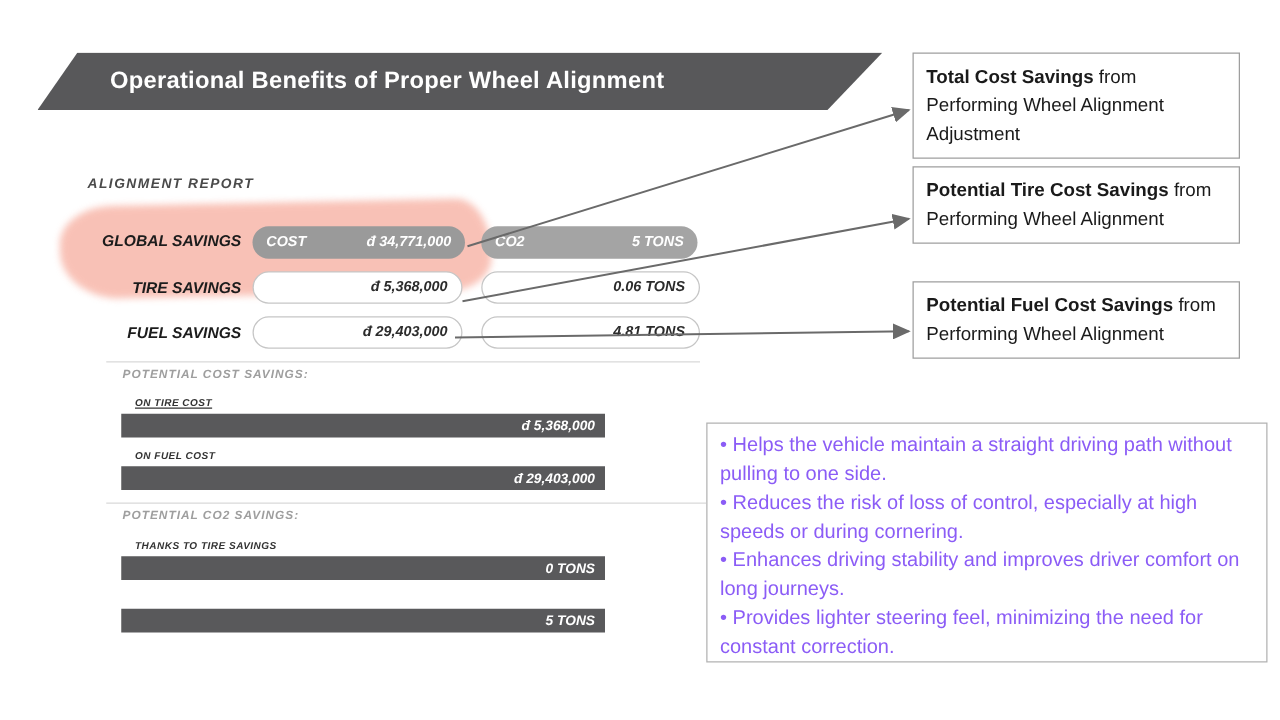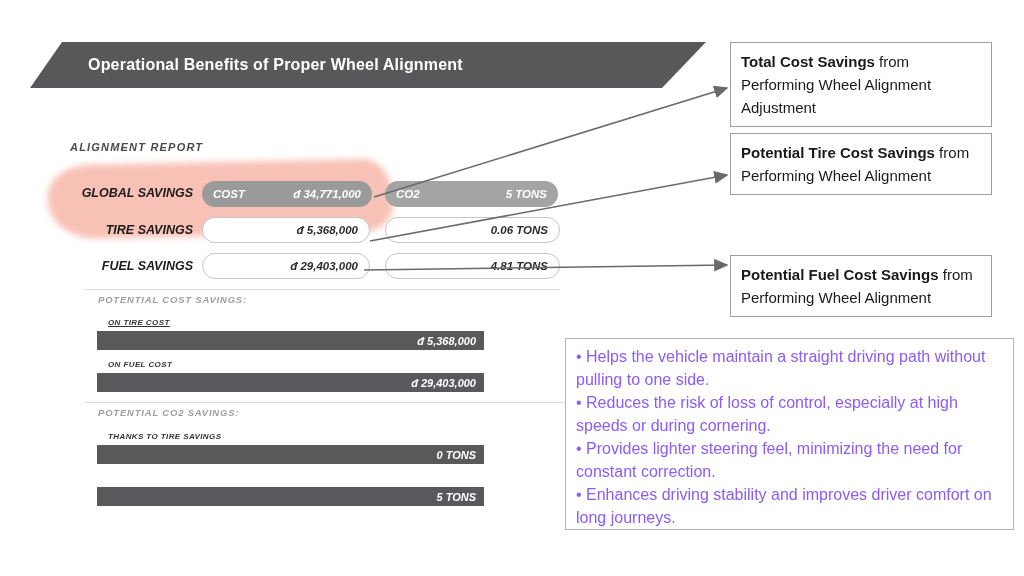--- a/index.html
+++ b/index.html
@@ -9,21 +9,21 @@
     font-family:"Liberation Sans", sans-serif;
   }
   
   .banner{
     position:absolute;left:30px;top:42px;width:676px;height:46px;
     background:#58585a;
     clip-path:polygon(32px 0, 100% 0, calc(100% - 44px) 100%, 0 100%);
     display:flex;align-items:center;
   }
   .banner-title{
-    color:#ffffff;font-weight:bold;font-size:16px;letter-spacing:.2px;
+    color:#ffffff;font-weight:bold;font-size:19px;letter-spacing:.2px;
     padding-left:58px;white-space:nowrap;
   }
   
   .report-title{
     position:absolute;left:36px;top:141px;
     font-size:11px;font-weight:bold;font-style:italic;
     letter-spacing:1.2px;color:#4a4a4a;white-space:nowrap;margin-left:34px;
   }
   .highlight{
     position:absolute;left:48px;top:162px;width:345px;height:74px;
@@ -154,22 +154,22 @@
   <line x1="370" y1="241" x2="727" y2="175" stroke="#6a6a6a" stroke-width="1.6" marker-end="url(#ah)"></line>
   <line x1="364" y1="270" x2="727" y2="265" stroke="#6a6a6a" stroke-width="1.6" marker-end="url(#ah)"></line>
 </svg>
 
 <div class="note-box" style="top:42px;">
   <b>Total Cost Savings</b><span> from Performing Wheel Alignment Adjustment</span>
 </div>
 <div class="note-box" style="top:133px;">
   <b>Potential Tire Cost Savings</b><span> from Performing Wheel Alignment</span>
 </div>
-<div class="note-box" style="top:225px;margin-top:30px;">
+<div class="note-box" style="top:225px;">
   <b>Potential Fuel Cost Savings</b><span> from Performing Wheel Alignment</span>
 </div>
 
 <div class="benefits-box">
   <div class="bullet-line">• Helps the vehicle maintain a straight driving path without pulling to one side.</div>
   <div class="bullet-line">• Reduces the risk of loss of control, especially at high speeds or during cornering.</div>
+  <div class="bullet-line">• Enhances driving stability and improves driver comfort on long journeys.</div>
   <div class="bullet-line">• Provides lighter steering feel, minimizing the need for constant correction.</div>
-  <div class="bullet-line">• Enhances driving stability and improves driver comfort on long journeys.</div>
 </div>
 
 </body></html>

